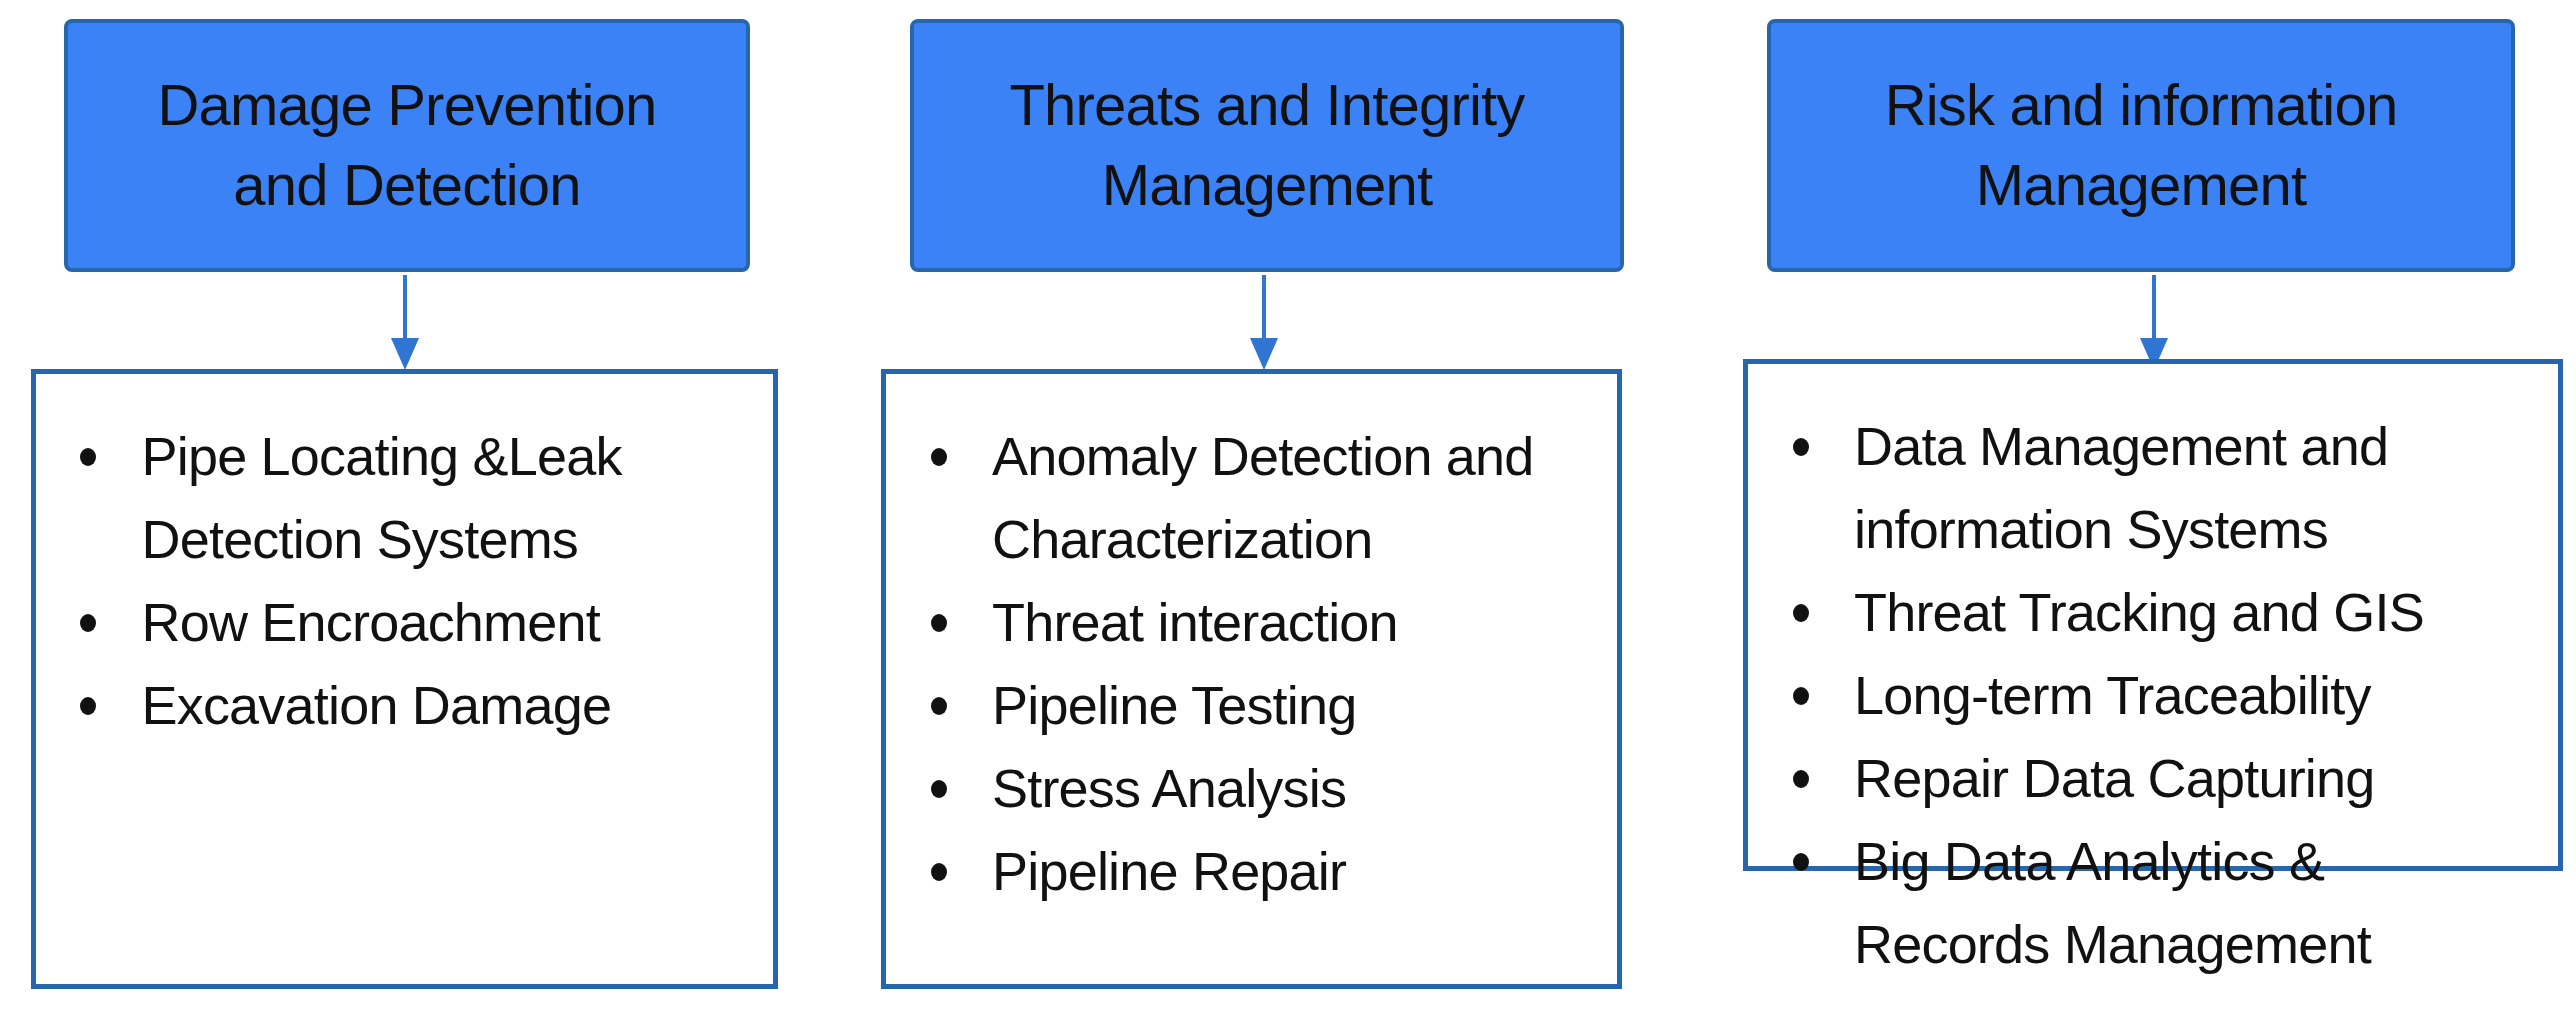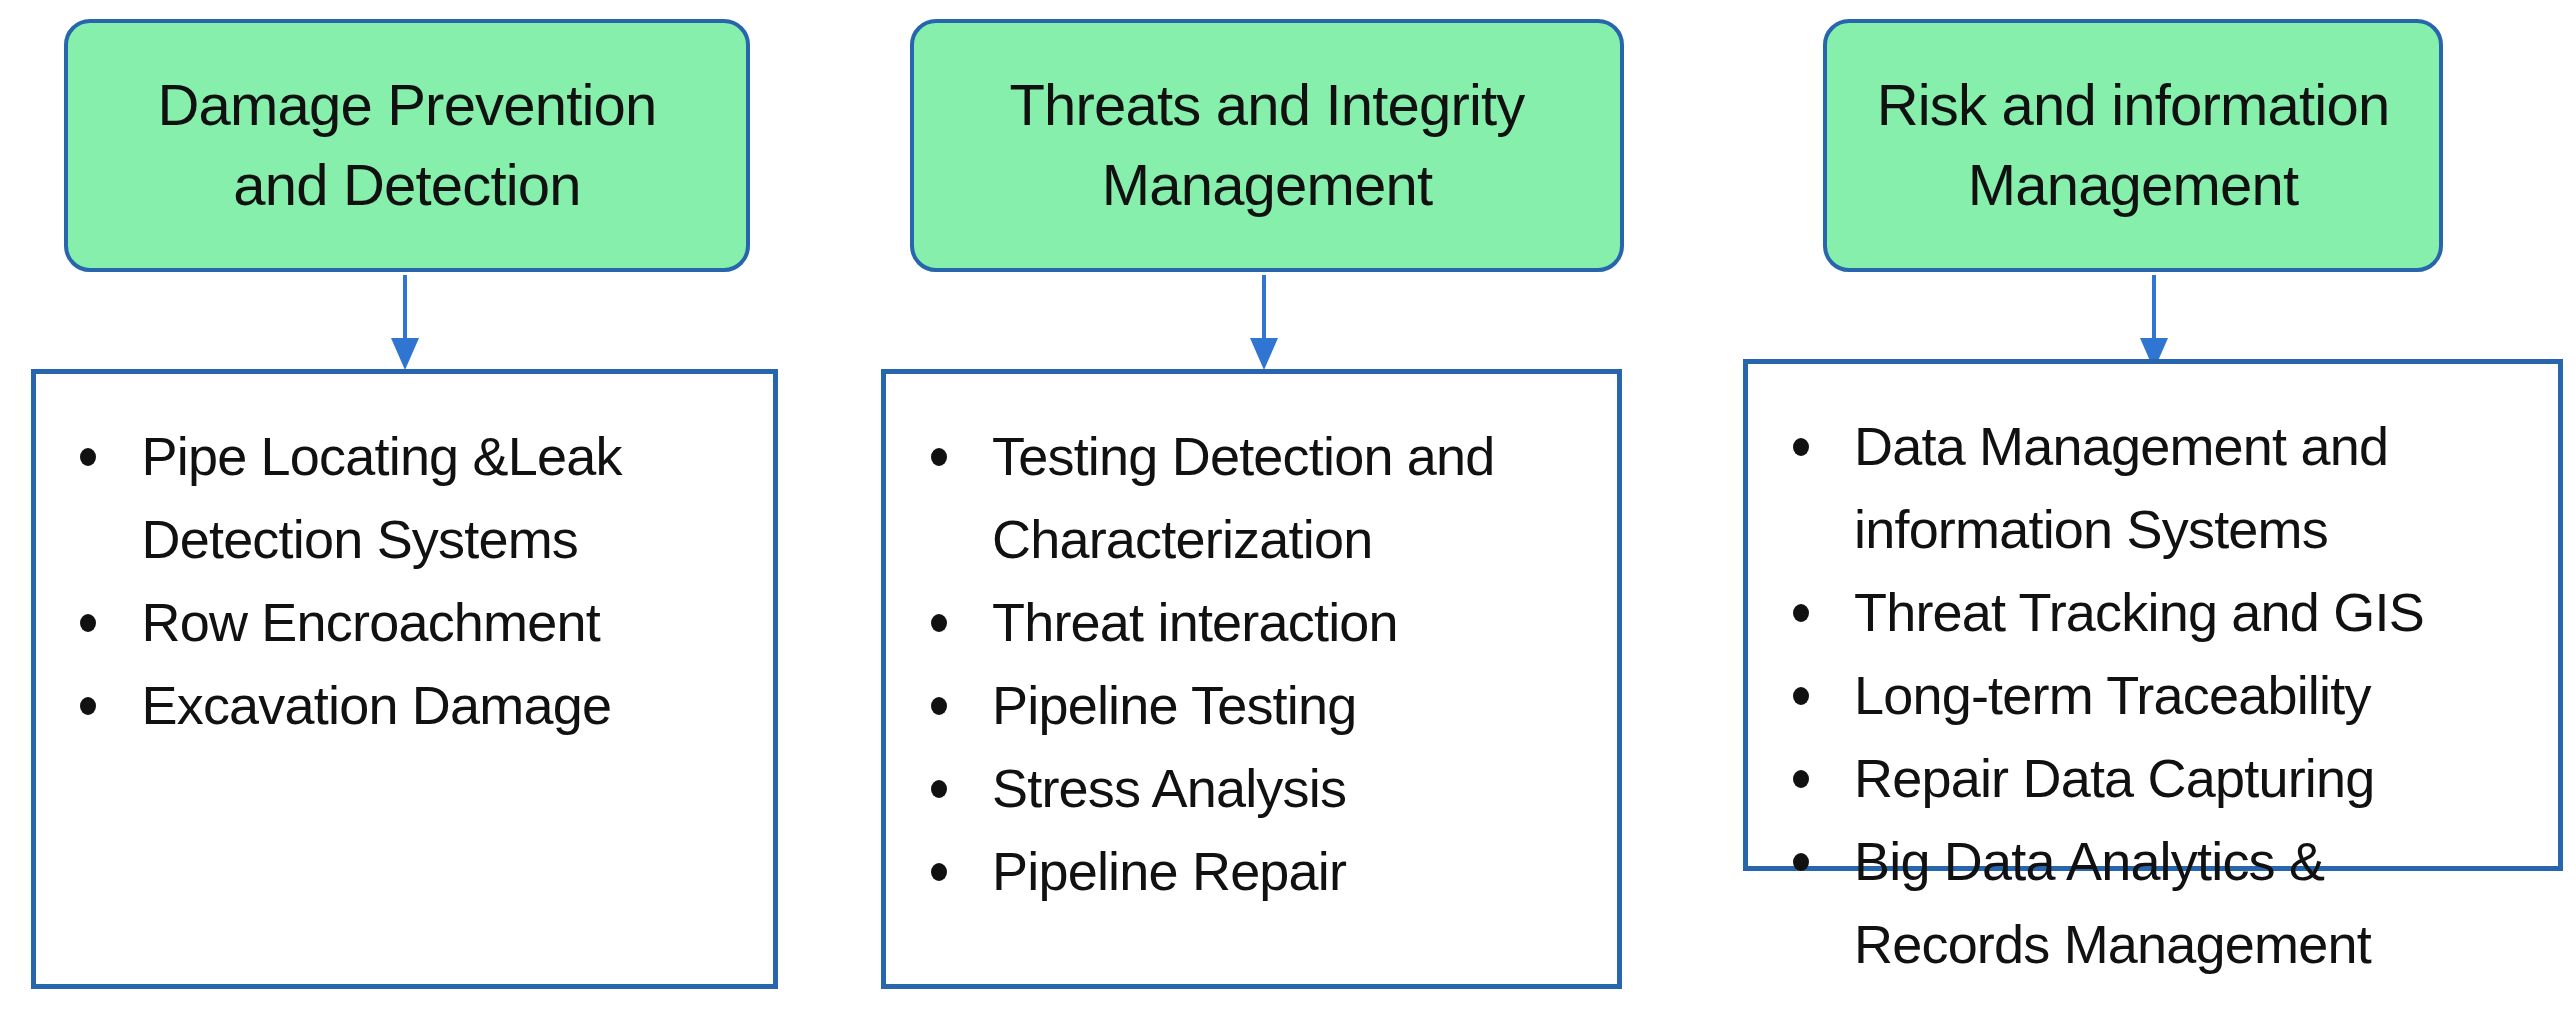--- a/index.html
+++ b/index.html
@@ -20,37 +20,37 @@
     background: var(--background, #ffffff);
     overflow: hidden;
   }
 
   
   .header-box {
     position: absolute;
     top: 18.6px;
     height: 253px;
     border: 4.2px solid var(--box-border, #2766AD);
-    border-radius: 26px;
-    background: #86efac;
+    border-radius: 8px;
+    background: #3b82f6;
     display: flex;
     align-items: center;
     justify-content: center;
     text-align: center;
     box-sizing: border-box;
   }
   .header-text {
     font-size: 58px;
     line-height: 80px;
     letter-spacing: -0.8px;
     color: var(--text, #111111);
   }
   .header-1 { left: 64px;   width: 686px; }
   .header-2 { left: 910px; width: 714px; }
-  .header-3 { left: 1823px; width: 620px; }
+  .header-3 { left: 1767px; width: 748px; }
   .header-1 .header-text { max-width: 525px; }
   .header-2 .header-text { max-width: 593px; }
   .header-3 .header-text { max-width: 593px; }
 
   
   .arrow {
     position: absolute;
     top: 275px;
     width: 34px;
     height: 97px;
@@ -142,21 +142,21 @@
   <div class="header-box header-2">
     <div class="header-text">Threats and Integrity Management</div>
   </div>
   <div class="arrow arrow-2">
     <div class="arrow-line"></div>
     <div class="arrow-head"></div>
   </div>
   <div class="list-box list-2">
     <ul class="bullet-list">
 
-        <li class="bullet-item">Testing Detection and Characterization</li>
+        <li class="bullet-item">Anomaly Detection and Characterization</li>
 
         <li class="bullet-item">Threat interaction</li>
 
         <li class="bullet-item">Pipeline Testing</li>
 
         <li class="bullet-item">Stress Analysis</li>
 
         <li class="bullet-item">Pipeline Repair</li>
       </ul>
   </div>

